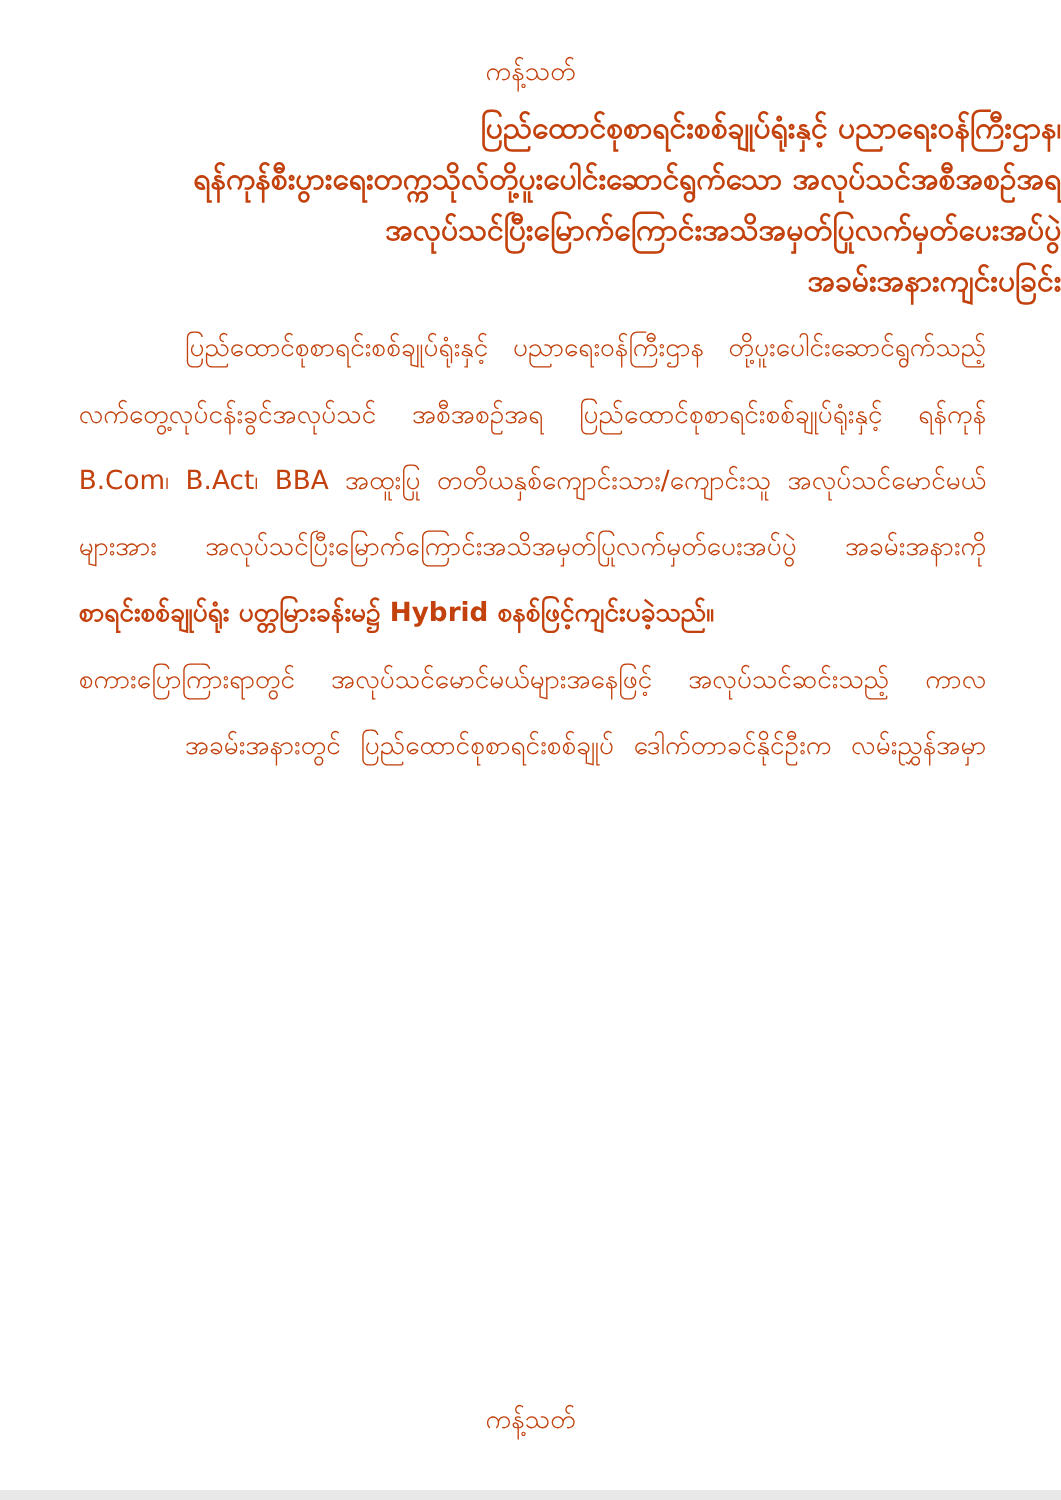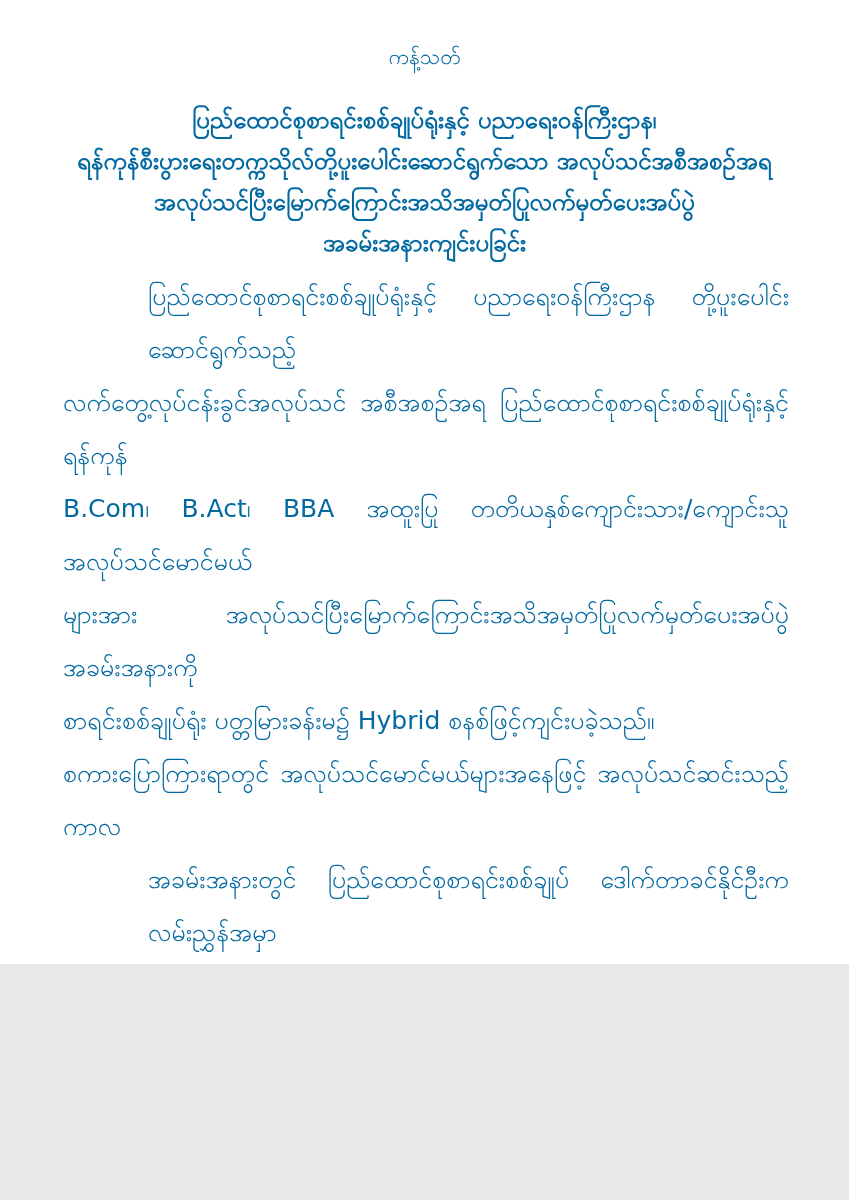--- a/index.html
+++ b/index.html
@@ -1,59 +1,60 @@
 <!DOCTYPE html>
 <html lang="my"><head>
 <meta charset="utf-8">
 <style>
   * { margin: 0; padding: 0; box-sizing: border-box; }
   html, body { background: #e8e8e8; }
   .page {
     width: 849px;
-    height: 964px;
+    height: 1192px;
     margin: 0 auto;
     background: #ffffff;
-    color: #0369a1;
+    color: #c2410c;
     font-family: "DejaVu Sans", sans-serif;
     position: relative;
     overflow: hidden;
   }
   .classification {
     text-align: center;
     font-size: 21px;
     line-height: 34px;
     font-weight: 400;
   }
   .classification.header { padding-top: 40px; }
   .classification.footer {
     position: absolute;
     left: 0; right: 0;
     top: 1118px;
   }
   .title-block {
-    margin-top: 26px;
-    text-align: center;
+    margin-top: 8px;
+    text-align: right;
     font-weight: 700;
     font-size: 24px;
   }
   .title-line { line-height: 41px; }
   .body-text {
     margin: 6px 60px 0 63px;
-    font-size: 25px;
+    font-size: 21px;
   }
   .line {
     line-height: 53px;
     text-align: justify;
     text-align-last: justify;
     white-space: normal;
   }
   .line.indent { padding-left: 85px; }
   .line.end {
     text-align: center;
     text-align-last: left;
+    font-weight: bold;
   }
 </style>
 </head>
 <body>
 
 <div class="page">
 
   <div class="classification header">ကန့်သတ်</div>
 
   <div class="title-block">

